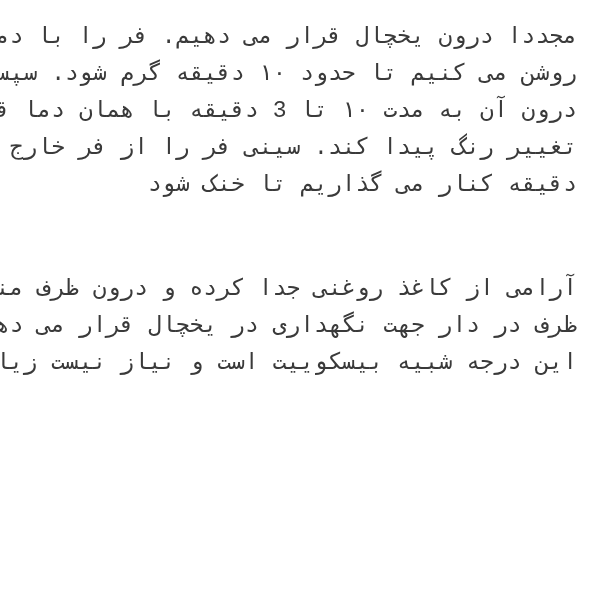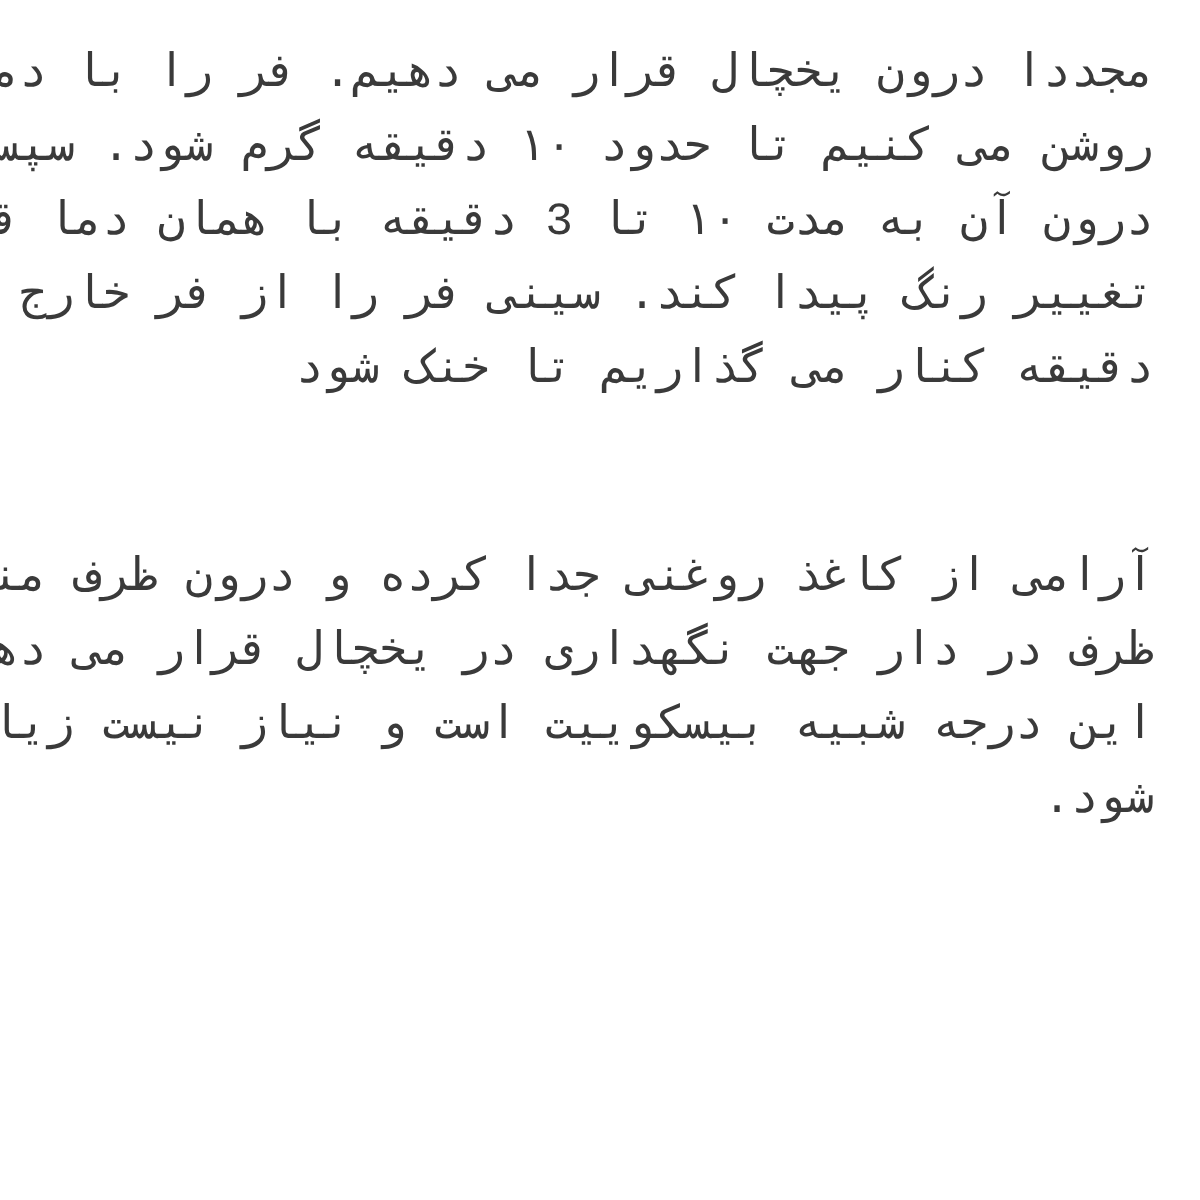--- a/index.html
+++ b/index.html
@@ -44,19 +44,18 @@
     <div class="line">روشن می کنیم تا حدود ۱۰ دقیقه گرم شود. سپس کوکی ها را</div>
     <div class="line">درون آن به مدت ۱۰ تا 3 دقیقه با همان دما قرار می دهیم تا</div>
     <div class="line">تغییر رنگ پیدا کند. سینی فر را از فر خارج کرده و حدود ۵</div>
     <div class="line">دقیقه کنار می گذاریم تا خنک شود</div>
   </div>
 
   <div class="para">
     <div class="line">آرامی از کاغذ روغنی جدا کرده و درون ظرف مناسب سرو یا</div>
     <div class="line">ظرف در دار جهت نگهداری در یخچال قرار می دهیم. بافت</div>
     <div class="line">این درجه شبیه بیسکوییت است و نیاز نیست زیاد درون فر</div>
-    <div class="line">شود.</div>
   </div>
 
   <div class="para">
   </div>
 
 </div>
 
 </body></html>

